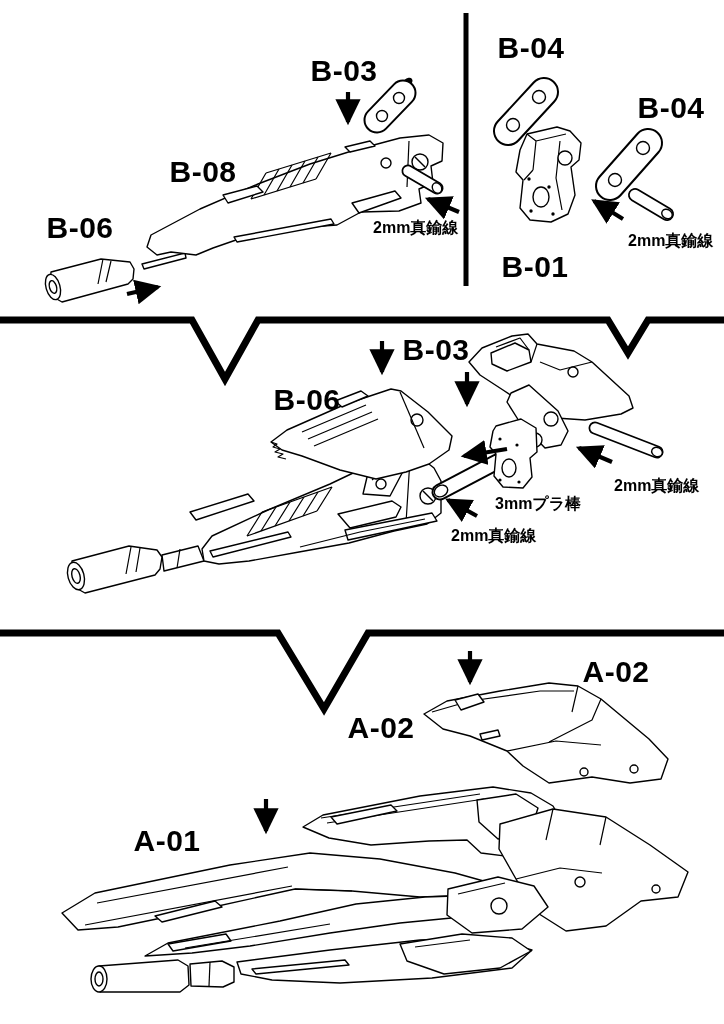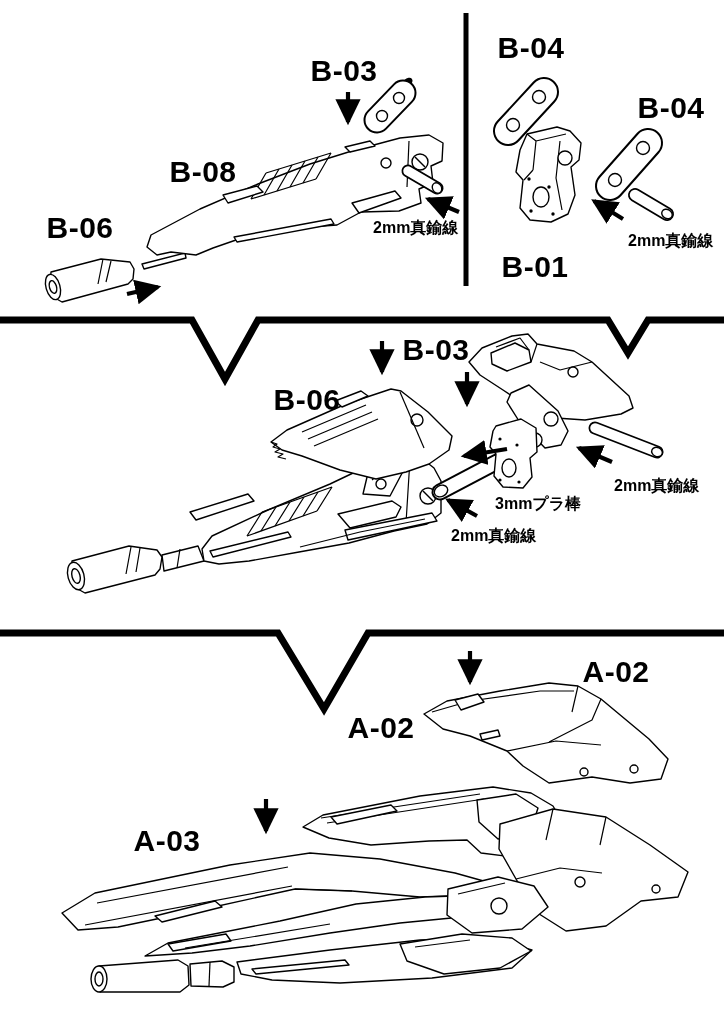--- a/index.html
+++ b/index.html
@@ -238,21 +238,21 @@
 </svg>
 
 <div class="plabel" style="left:80px;top:228px">B-06</div>
 <div class="plabel" style="left:203px;top:172px">B-08</div>
 <div class="plabel" style="left:344px;top:71px">B-03</div>
 <div class="plabel" style="left:531px;top:48px">B-04</div>
 <div class="plabel" style="left:671px;top:108px">B-04</div>
 <div class="plabel" style="left:535px;top:267px">B-01</div>
 <div class="plabel" style="left:307px;top:400px">B-06</div>
 <div class="plabel" style="left:436px;top:350px">B-03</div>
-<div class="plabel" style="left:167px;top:841px">A-03</div>
+<div class="plabel" style="left:167px;top:841px">A-01</div>
 <div class="plabel" style="left:381px;top:728px">A-02</div>
 <div class="plabel" style="left:616px;top:672px">A-02</div>
 
 <div class="note" style="left:373px;top:218px">2mm真鍮線</div>
 <div class="note" style="left:628px;top:231px">2mm真鍮線</div>
 <div class="note" style="left:614px;top:476px">2mm真鍮線</div>
 <div class="note" style="left:495px;top:494px">3mmプラ棒</div>
 <div class="note" style="left:451px;top:526px">2mm真鍮線</div>
 
 </div>

